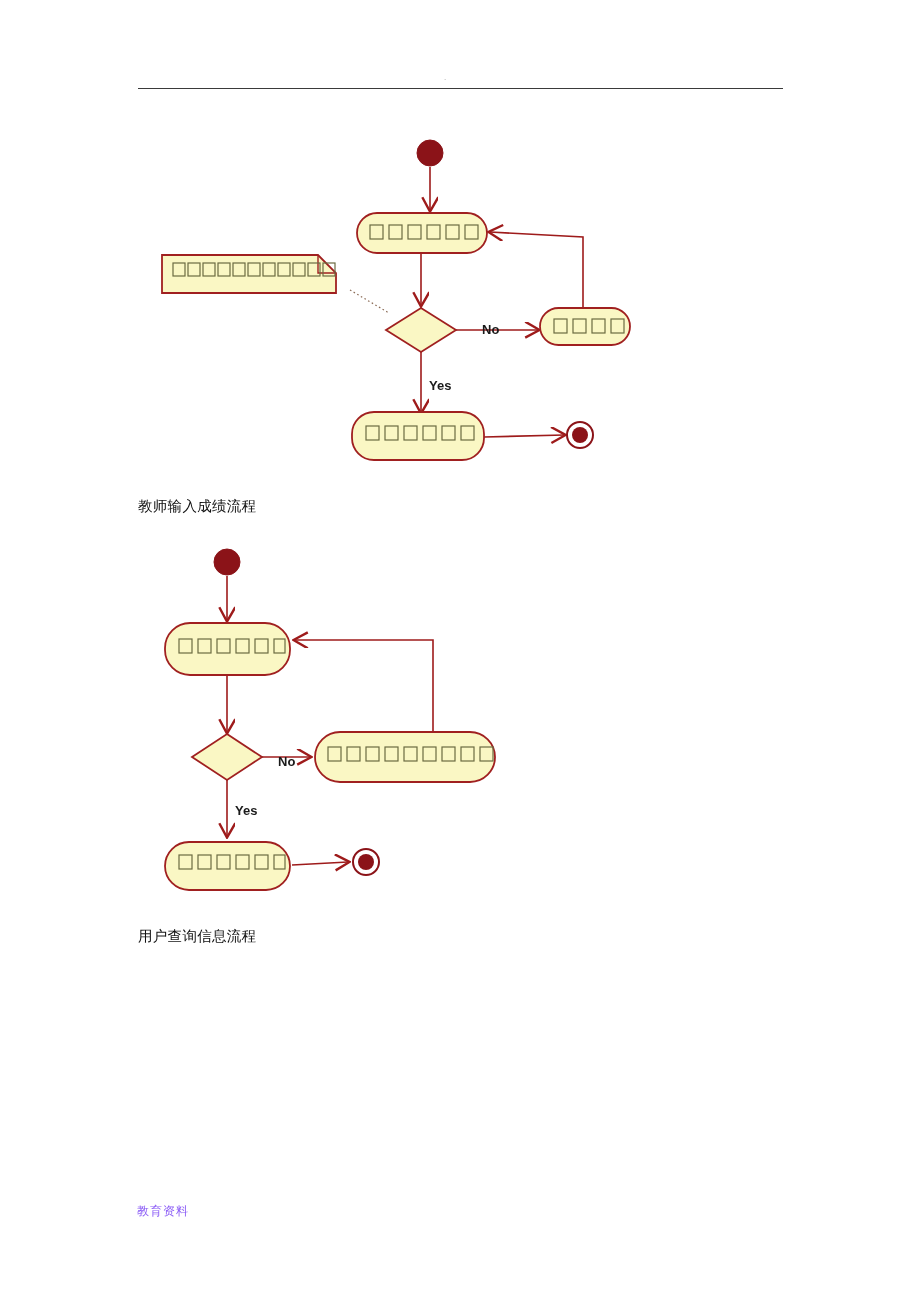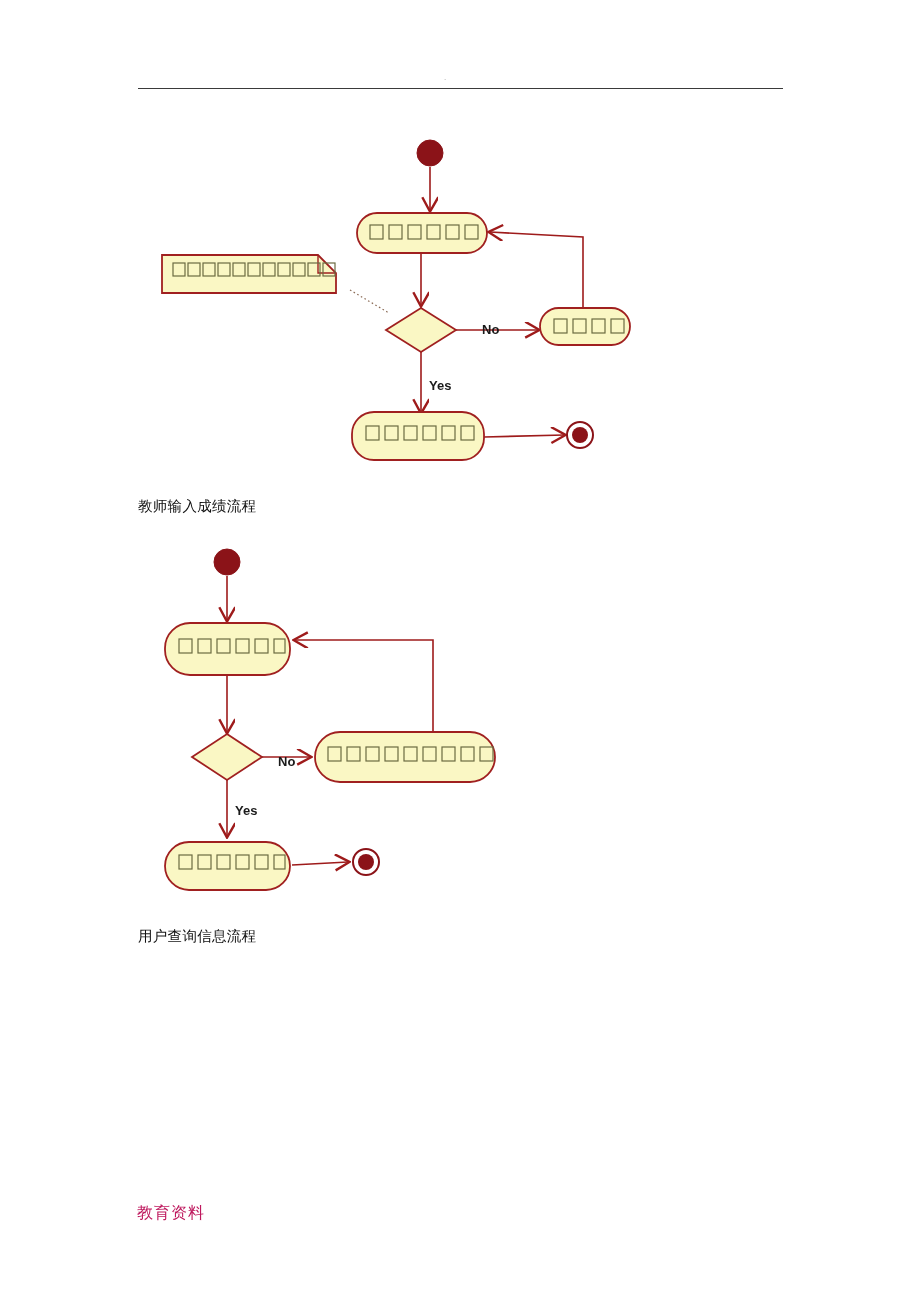--- a/index.html
+++ b/index.html
@@ -57,22 +57,22 @@
   }
   #caption-1 { left: 138px; top: 497px; text-align: right; }
   #caption-2 { left: 138px; top: 927px; }
 
   
   .footer {
     position: absolute;
     left: 137px;
     top: 1203px;
     font-family: "Liberation Serif", serif;
-    font-size: 16px;
-    color: #be185d;
+    font-size: 12px;
+    color: #8b5cf6;
     letter-spacing: 1px;
     white-space: nowrap;
   }
   
   .tofu-row { pointer-events: none; }
 </style>
 </head>
 <body>
 
 <div id="page">

